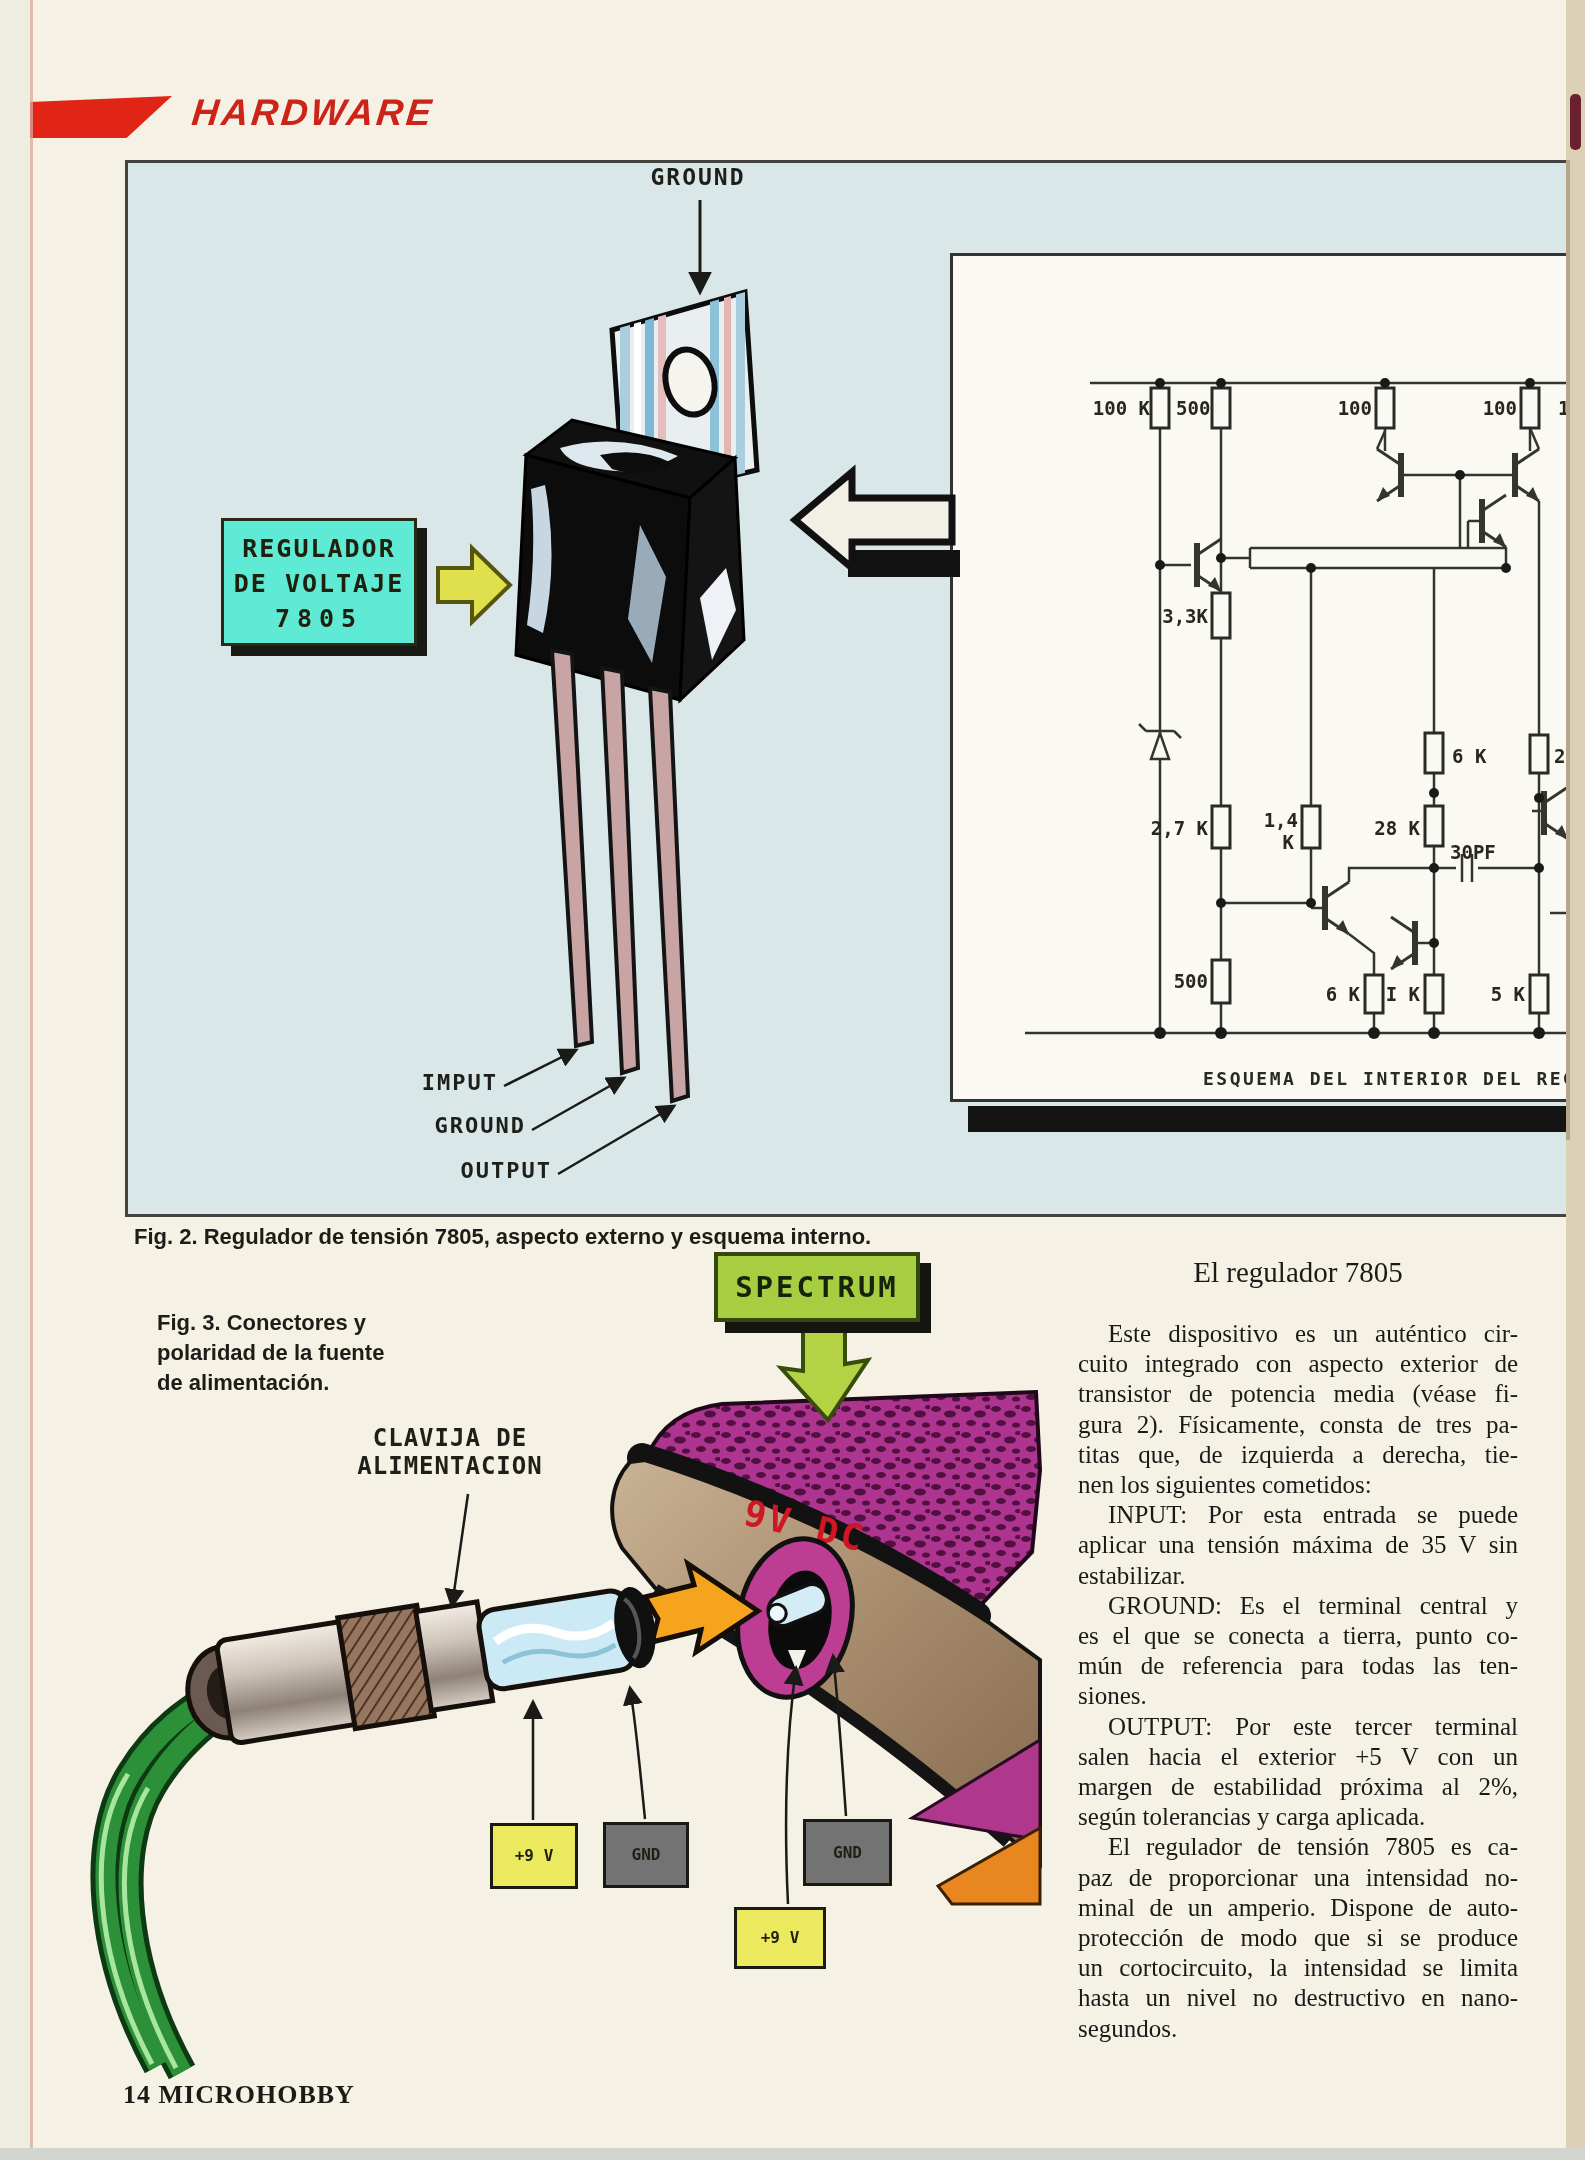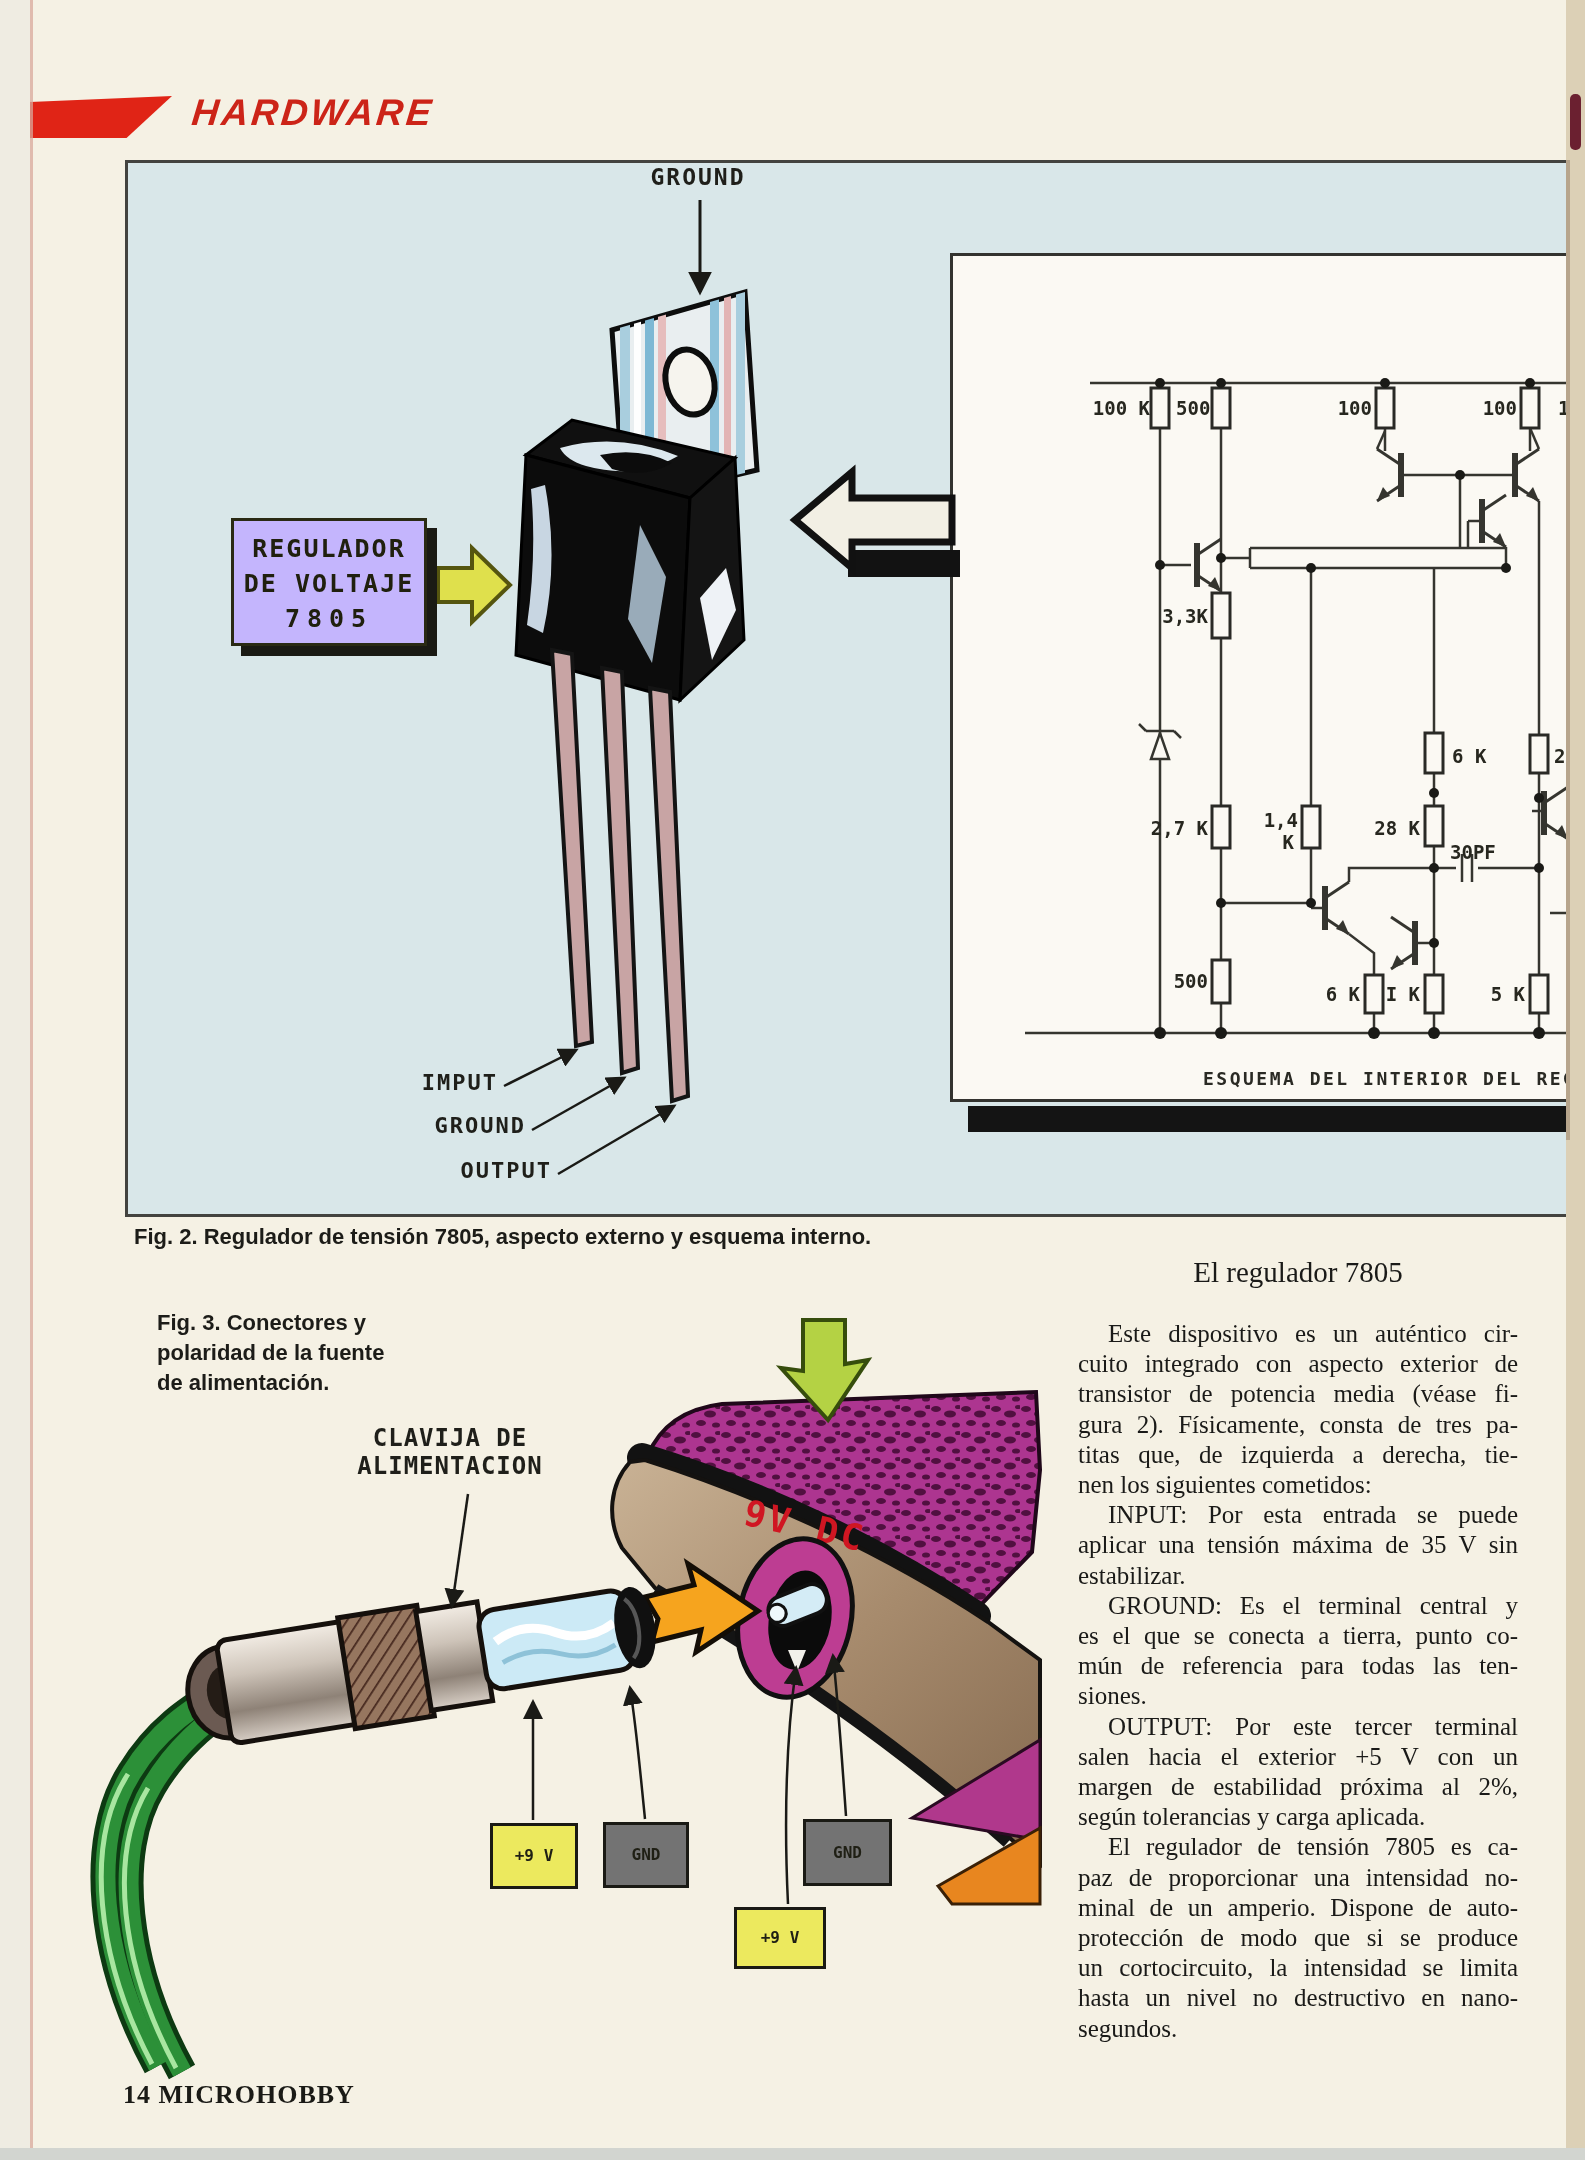--- a/index.html
+++ b/index.html
@@ -22,21 +22,21 @@
   #fig2-box{left:125px;top:160px;width:1460px;height:1057px;background:#d9e7e9;
       border:3px solid #43433f;border-right:none;box-sizing:border-box;z-index:1;}
   #schem-panel{left:950px;top:253px;width:635px;height:849px;background:#fbf9f3;
       border:3px solid #33332f;border-right:none;box-sizing:border-box;z-index:1;}
   #schem-shadow{left:968px;top:1106px;width:617px;height:26px;background:#141414;z-index:1;}
   .figlabel{font-family:"DejaVu Sans Mono",monospace;font-weight:bold;color:#1f1f1a;z-index:3;}
   #ground-top-label{left:628px;top:164px;width:140px;text-align:center;font-size:23px;letter-spacing:2px;}
   #pin-imput{left:398px;top:1070px;width:100px;text-align:right;font-size:22px;letter-spacing:2px;}
   #pin-ground{left:420px;top:1113px;width:106px;text-align:right;font-size:22px;letter-spacing:2px;}
   #pin-output{left:446px;top:1158px;width:106px;text-align:right;font-size:22px;letter-spacing:2px;}
-  #reg-box{left:231px;top:518px;width:196px;height:128px;background:#c4b5fd;border:3px solid #2a2a14;
+  #reg-box{left:221px;top:518px;width:196px;height:128px;background:#5eead4;border:3px solid #2a2a14;
       box-shadow:10px 10px 0 #1a1a14;z-index:2;box-sizing:border-box;text-align:center;
       font-family:"DejaVu Sans Mono",monospace;font-weight:bold;color:#20200e;padding-top:13px;}
   #reg-box .l1{font-size:25px;letter-spacing:2px;}
   #reg-box .l2{font-size:25px;letter-spacing:2px;margin-top:6px;}
   #reg-box .l3{font-size:25px;letter-spacing:7px;margin-top:6px;}
   #fig2-caption{left:134px;top:1224px;width:900px;font-weight:bold;font-size:22px;color:#1c1c18;z-index:3;}
   
   #fig3-caption{left:157px;top:1308px;width:300px;font-weight:bold;font-size:22px;line-height:30px;color:#1c1c18;z-index:3;}
   #spectrum-box{left:714px;top:1252px;width:206px;height:70px;background:#a7ce41;border:4px solid #33470e;
       box-shadow:11px 11px 0 #151510;z-index:3;box-sizing:border-box;text-align:center;line-height:62px;
@@ -375,20 +375,21 @@
   </div>
 
   <div class="abs" id="fig2-caption">Fig. 2.   Regulador de tensión 7805, aspecto externo y esquema interno.</div>
 
   <div class="abs" id="fig3-caption">
     <div>Fig. 3.   Conectores y</div>
     <div>polaridad de la fuente</div>
     <div>de alimentación.</div>
   </div>
 
+  <div class="abs" id="spectrum-box">SPECTRUM</div>
 
   <div class="abs" id="clavija">
     <div>CLAVIJA  DE</div>
     <div>ALIMENTACION</div>
   </div>
 
   <div class="abs vbox vyellow" id="v9-left">+9 V</div>
   <div class="abs vbox vpink" id="gnd-left">GND</div>
   <div class="abs vbox vpink" id="gnd-right">GND</div>
   <div class="abs vbox vyellow" id="v9-bottom">+9 V</div>

